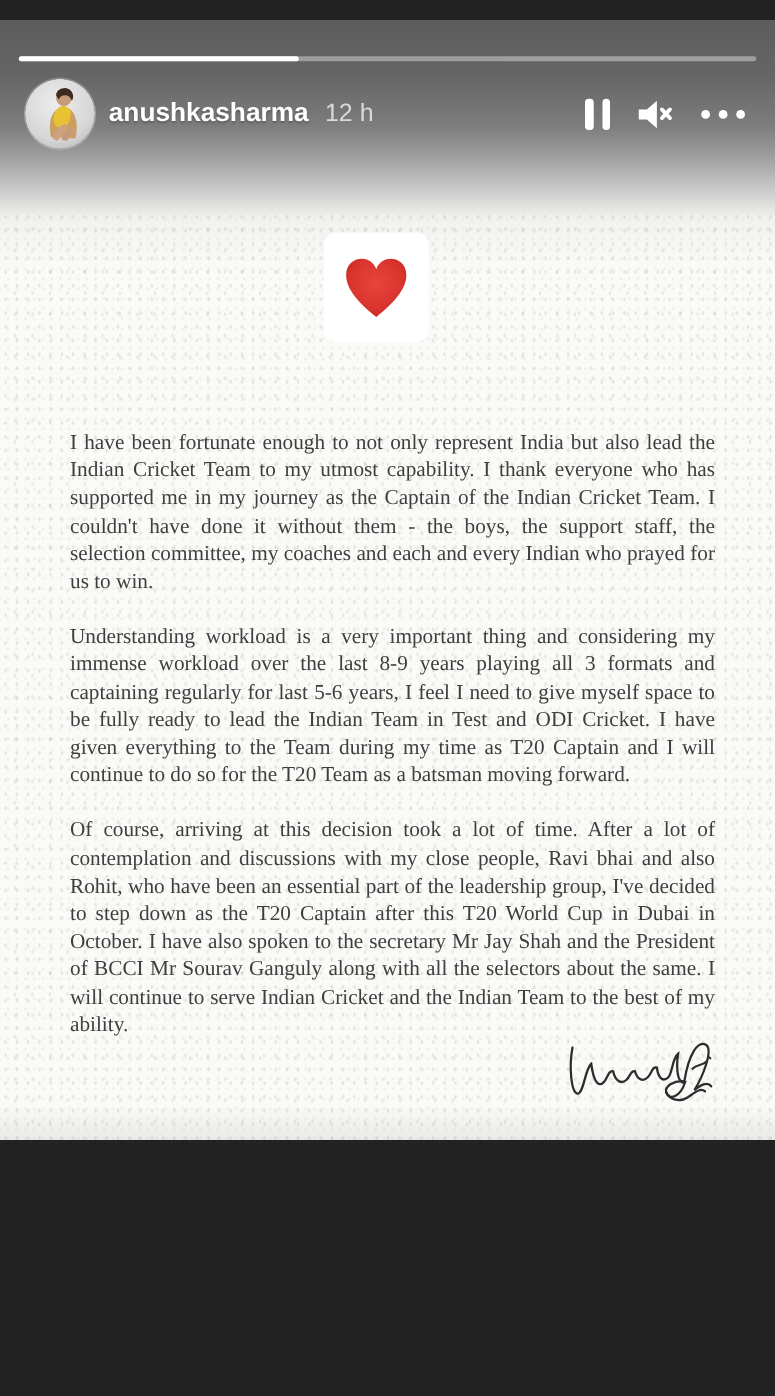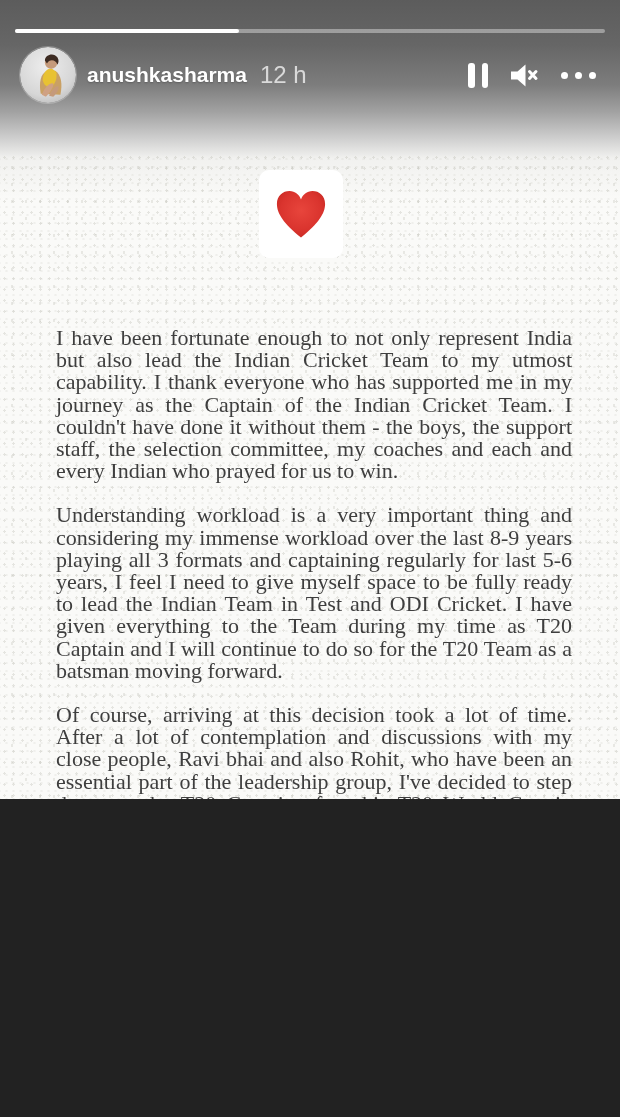--- a/index.html
+++ b/index.html
@@ -1,19 +1,19 @@
 <!DOCTYPE html>
 <html><head>
 <meta charset="utf-8">
 <style>
   html,body{margin:0;padding:0;background:#222;}
   .stage{
     position:relative;
-    width:620px;height:799px;
-    margin:0 auto;
+    width:620px;height:896px;
+    margin:16px auto;
     overflow:hidden;
     font-family:"Liberation Sans", sans-serif;
     background:linear-gradient(180deg,
       #5c5c5c 0px, #666666 45px, #7d7d7d 85px,
       #a2a2a2 112px, #cecece 138px, #f1f1ef 158px,
       #fafaf8 200px, #fafaf8 868px, #e4e4e2 905px,
       #c9c9c9 945px, #b2b2b2 1005px, #8b8b8b 1117px);
   }
   
   .paper-texture{
@@ -46,42 +46,42 @@
     cursor:pointer;
   }
   .username{
     margin-left:11px;
     color:#ffffff;font-size:21px;font-weight:bold;
     text-shadow:0 1px 2px rgba(0,0,0,0.25);
     cursor:pointer;
   }
   .timestamp{
     margin-left:13px;
-    color:rgba(255,255,255,0.72);font-size:24px;
+    color:rgba(255,255,255,0.72);font-size:20px;
   }
   .header-actions{
     margin-left:auto;margin-right:22px;
     display:flex;align-items:center;gap:17px;
   }
   .icon-btn{background:none;border:none;padding:2px;cursor:pointer;display:flex;align-items:center;}
   .pause-glyph{display:flex;gap:7px;}
   .pause-glyph i{display:block;width:6.5px;height:25px;background:#fff;border-radius:3px;}
   .dots-glyph{display:flex;gap:7px;align-items:center;}
   .dots-glyph i{display:block;width:7px;height:7px;background:#fff;border-radius:50%;}
 
   
   .heart-card{
     position:absolute;left:259px;top:170px;width:84px;height:88px;
     background:#ffffff;border-radius:10px;
     display:flex;align-items:center;justify-content:center;
   }
   .letter-body{
     position:absolute;left:56px;top:327px;width:516px;
     font-family:"Liberation Serif", serif;
-    font-size:22px;line-height:22.2px;color:#3e3e3e;
+    font-size:17px;line-height:22.2px;color:#3e3e3e;
     text-align:justify;
   }
   .letter-body p{margin:0 0 22px 0;}
   .signature{
     position:absolute;left:450px;top:812px;width:124px;height:70px;
   }
 
   
   .mention{
     position:absolute;left:15px;top:919px;

